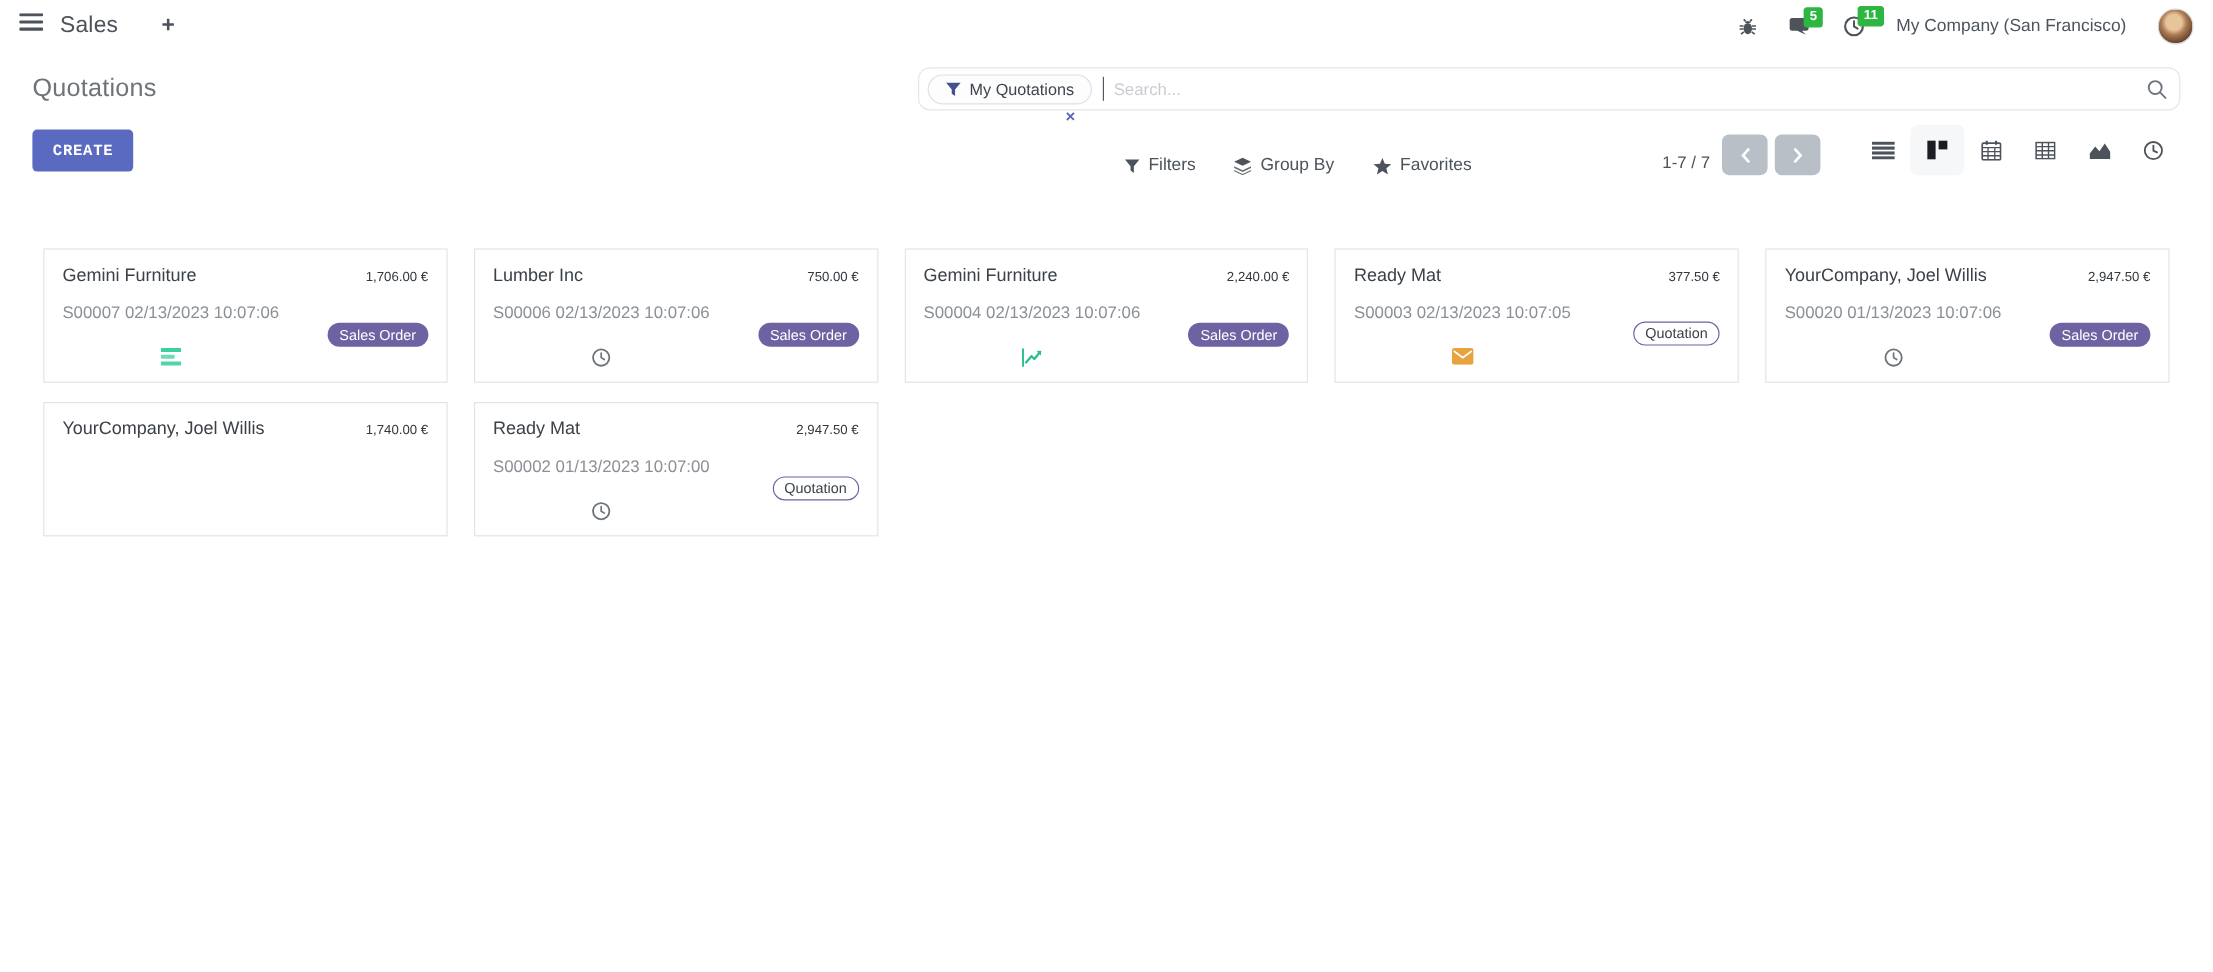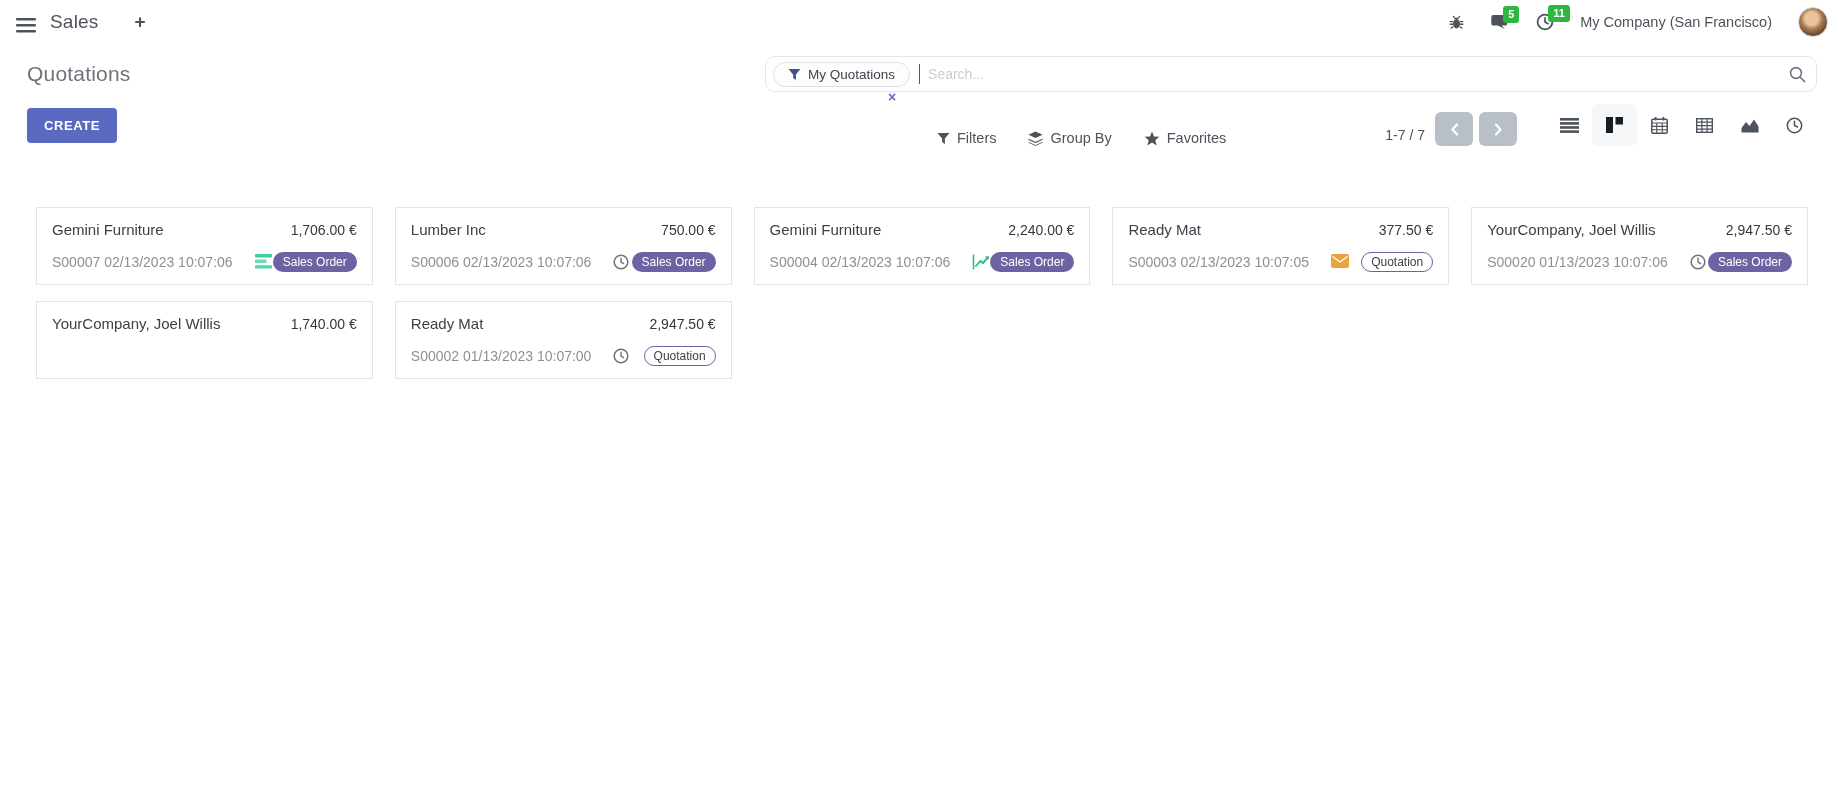--- a/index.html
+++ b/index.html
@@ -1,21 +1,21 @@
 <!DOCTYPE html>
 <html style="--accent: #5b6ac1; --badge: #6f62a2; --notification: #2db742; --activity-teal: #3ecfa0; --activity-green: #2bbf8a; --activity-orange: #e8a33d;"><head>
 <meta charset="utf-8">
 <style>
   * { margin:0; padding:0; box-sizing:border-box; }
   html,body { width:1844px; height:810px; background:#fff; overflow:hidden;
               font-family:"Liberation Sans", sans-serif; color:#4c535b; }
 
   
   .navbar { height:44px; display:flex; align-items:center; padding:0 16px; background:#fff; }
-  .nav-left { display:flex; align-items:flex-end; gap:14px; }
+  .nav-left { display:flex; align-items:flex-start; gap:14px; }
   .hamburger { cursor:pointer; display:flex; align-items:center; }
   .app-name { font-size:19px; font-weight:500; color:#4c535b; letter-spacing:.2px; }
   .plus-btn { font-size:19px; font-weight:700; color:#4c535b; margin-left:22px; cursor:pointer; }
   .nav-right { margin-left:auto; display:flex; align-items:center; gap:26px; }
   .nav-ico { position:relative; display:flex; align-items:center; cursor:pointer; }
   .nav-badge { position:absolute; top:-8px; left:12px; background:var(--notification,#2db742); color:#fff;
                font-size:11px; font-weight:600; line-height:1; padding:3px 5px; border-radius:3px; }
   .company-name { font-size:14.5px; color:#4c535b; }
   .avatar { width:30px; height:30px; border-radius:50%;
             background:radial-gradient(circle at 45% 38%, #e8c49a 0 28%, #ab7c54 45%, #6e4a33 70%, #4a3224 100%);
@@ -34,43 +34,43 @@
   .search-input { flex:1; border:none; outline:none; font-size:14px; color:#3f454d; padding:0 8px;
                   font-family:"Liberation Sans", sans-serif; background:transparent; }
   .search-input::placeholder { color:#c9cdd2; }
   .facet-close { position:absolute; left:122px; top:33px; color:var(--accent,#5b6ac1); font-size:14px;
                  font-weight:700; cursor:pointer; line-height:1; }
   .magnifier { cursor:pointer; display:flex; align-items:center; }
 
   .cp-row2 { display:flex; align-items:center; margin-top:12px; }
   .create-btn { background:var(--accent,#5b6ac1); color:#fff; border:none; border-radius:4px;
                 font-size:13px; font-weight:600; letter-spacing:.6px; padding:10px 17px; cursor:pointer;
-                font-family:Liberation Sans, sans-serif; }
+                font-family:Liberation Mono, monospace; }
   .cp-tools { width:892px; margin-left:auto; display:flex; align-items:flex-end; }
   .search-options { display:flex; align-items:center; gap:32px; padding-left:12px; }
   .search-option { display:flex; align-items:center; gap:7px; font-size:14.5px; color:#4c535b; cursor:pointer; }
   .pager { margin-left:auto; display:flex; align-items:center; gap:10px; }
   .pager-text { font-size:14px; color:#4c535b; white-space:nowrap;margin-top:11px; }
   .pager-btn { width:38px; height:34px; border:none; border-radius:6px; background:#b9bfc7;
                display:flex; align-items:center; justify-content:center; cursor:pointer; }
   .pager-btn + .pager-btn { margin-left:-4px; }
   .view-switcher { display:flex; align-items:center; margin-left:30px; }
   .vs-btn { width:45px; height:42px; display:flex; align-items:center; justify-content:center;
             border-radius:6px; cursor:pointer; }
   .vs-btn.active { background:#f6f7f8; }
 
   
   .kanban { margin-top:61px; padding:0 36px; display:grid;
             grid-template-columns:repeat(5, 1fr); column-gap:22px; row-gap:16px; }
   .card { border:1px solid #e3e4e6; background:#fff; padding:13px 15px 12px 15px; cursor:pointer; }
   .card-row1 { display:flex; justify-content:space-between; align-items:baseline; }
   .customer { font-size:15px; font-weight:500; color:#3b4147; }
-  .amount { font-size:14px; color:#32383e; white-space:nowrap; }
+  .amount { font-size:11px; color:#32383e; white-space:nowrap; }
   .card-row2 { display:flex; justify-content:space-between; align-items:center; margin-top:14px; }
-  .ref-wrap { display:flex; align-items:flex-start; gap:22px; }
+  .ref-wrap { display:flex; align-items:center; gap:22px;flex-direction:column; }
   .ref { font-size:14px; color:#8b9097; white-space:nowrap; }
   .activity-icon { display:none; align-items:center; cursor:pointer; }
   .activity-icon.show { display:inline-flex; }
   .badge { font-size:12px; border-radius:11px; padding:3px 10px; white-space:nowrap; }
   .badge.filled { background:var(--badge,#6f62a2); color:#fff; }
   .badge.outline { border:1px solid #6f62a2; color:#3b4147; padding:2px 9px; background:#fff; }
 </style>
 </head>
 <body>
 

